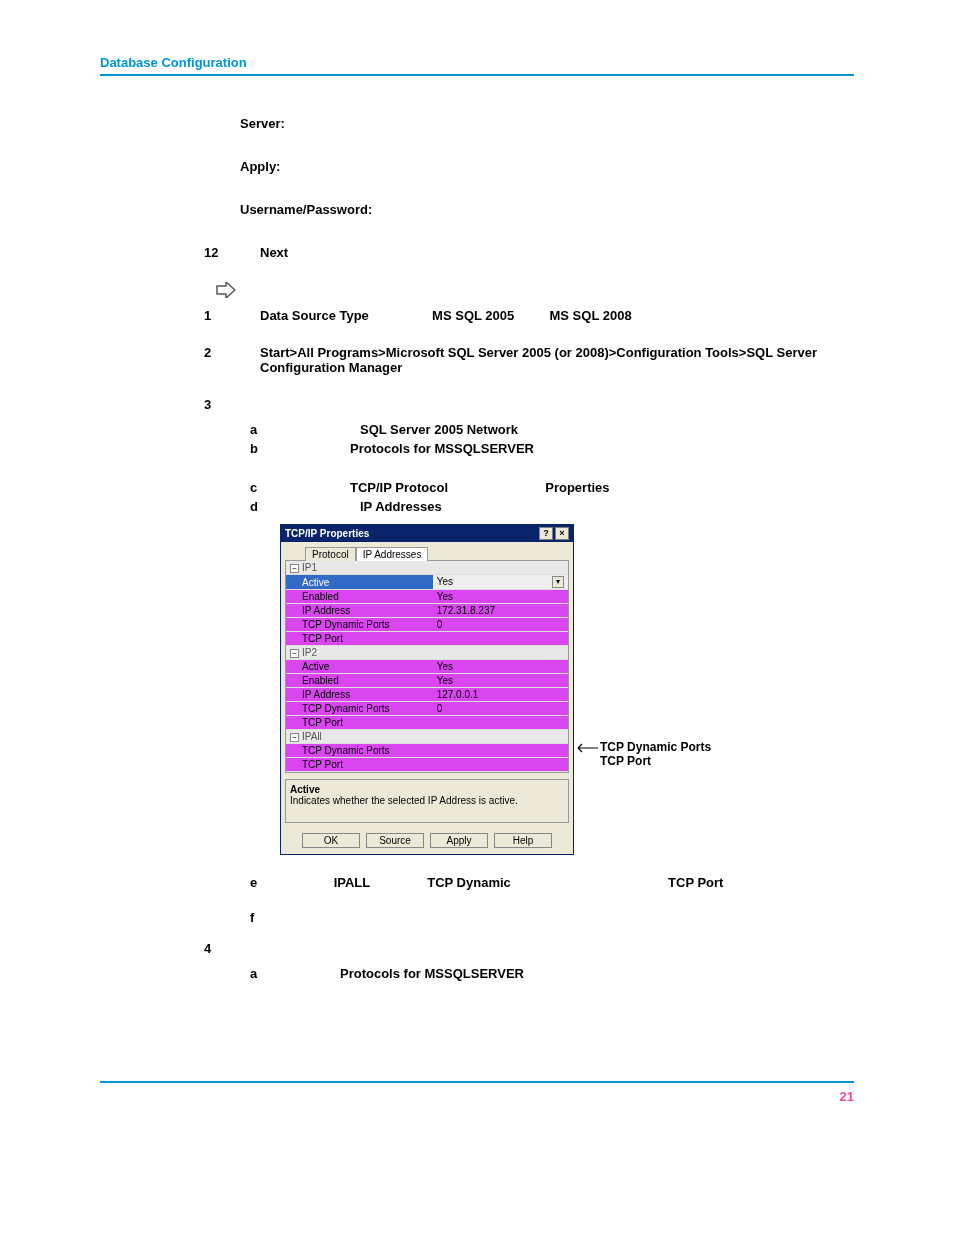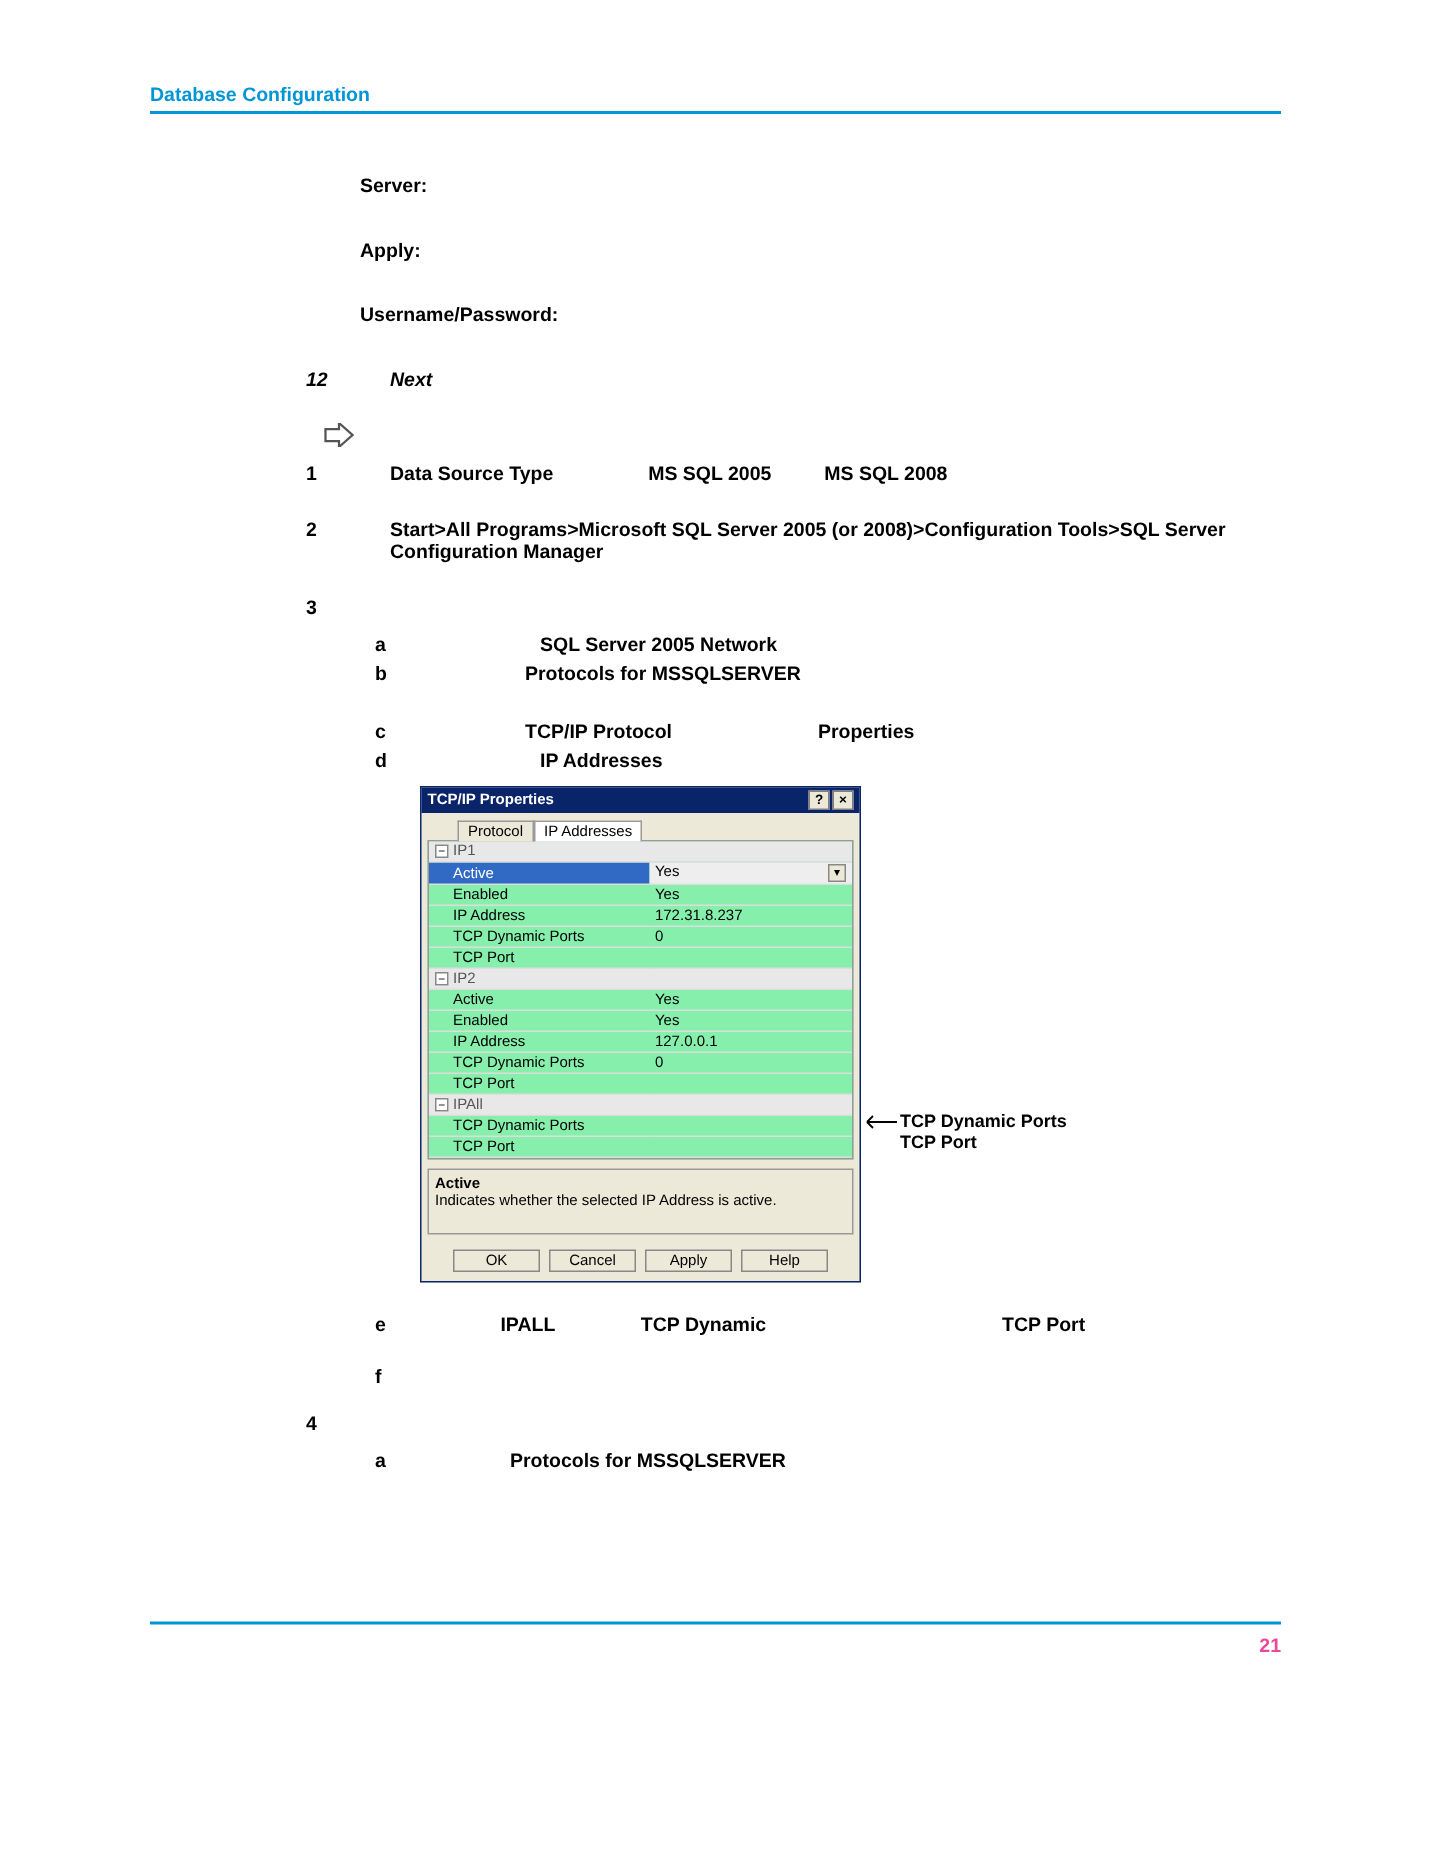--- a/index.html
+++ b/index.html
@@ -115,21 +115,21 @@
     padding: 1px 6px;
     background: #ece9d8;
     font-size: 10px;
     position: relative;
     top: 1px;
   }
   .tab.active { background: #fff; z-index: 2; }
   .tab.inactive { background: #ece9d8; }
   .panel {
     border: 1px solid #999;
-    background: #86efac;
+    background: #d946ef;
     padding: 0;
   }
   .grid {
     width: 100%;
     border-collapse: collapse;
   }
   .grid td {
     padding: 1px 4px;
     font-size: 10px;
     border-bottom: 1px solid #ddd;
@@ -220,21 +220,21 @@
 
 <div class="page">
   <div class="header-link">Database Configuration</div>
   <hr class="hr-top">
 
   <div class="content">
     <div class="label-row">Server:</div>
     <div class="label-row">Apply:</div>
     <div class="label-row">Username/Password:</div>
 
-    <div class="step-row" style="margin-left:-36px;font-style:italic;">
+    <div class="step-row" style="margin-left:-36px;">
       <div class="step-num">12</div>
       <div class="step-text" style="padding-left:20px;">Next</div>
     </div>
 
     <div class="arrow-icon">
       <svg width="20" height="16" viewBox="0 0 20 16">
         <path d="M1 4 h9 v-4 l9 8 l-9 8 v-4 h-9 z" fill="none" stroke="#555" stroke-width="1.5"></path>
       </svg>
     </div>
 
@@ -358,21 +358,21 @@
             </tbody>
               </table>
           </div>
         </div>
         <div class="desc-box">
           <div class="desc-title">Active</div>
           <div class="desc-text">Indicates whether the selected IP Address is active.</div>
         </div>
         <div class="btn-row">
           <div class="dlg-btn">OK</div>
-          <div class="dlg-btn">Cancel</div>
+          <div class="dlg-btn">Source</div>
           <div class="dlg-btn">Apply</div>
           <div class="dlg-btn">Help</div>
         </div>
       </div>
 
       <div class="callout">
         <div class="callout-line">
           <span class="pointer">
             <svg width="26" height="10" viewBox="0 0 26 10">
                 <path d="M26 5 H6 M6 5 L10 1 M6 5 L10 9" stroke="#000" stroke-width="1.2" fill="none"></path>

